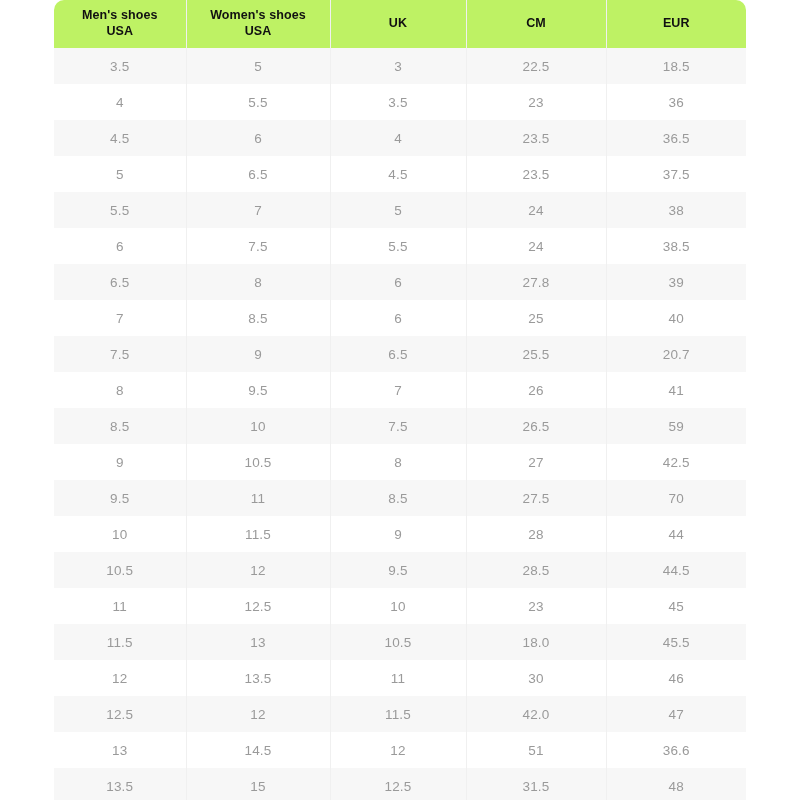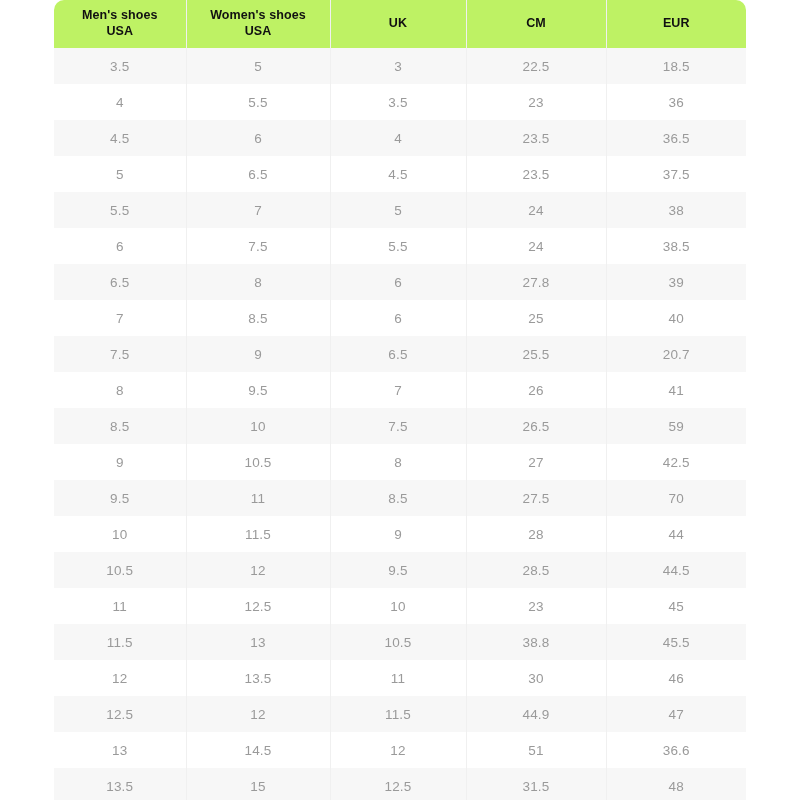--- a/index.html
+++ b/index.html
@@ -212,35 +212,35 @@
           <td>11</td>
           <td>12.5</td>
           <td>10</td>
           <td>23</td>
           <td>45</td>
         </tr>
         <tr class="row-odd">
           <td>11.5</td>
           <td>13</td>
           <td>10.5</td>
-          <td>38.8</td>
+          <td>18.0</td>
           <td>45.5</td>
         </tr>
         <tr class="row-even">
           <td>12</td>
           <td>13.5</td>
           <td>11</td>
           <td>30</td>
           <td>46</td>
         </tr>
         <tr class="row-odd">
           <td>12.5</td>
           <td>12</td>
           <td>11.5</td>
-          <td>44.9</td>
+          <td>42.0</td>
           <td>47</td>
         </tr>
         <tr class="row-even">
           <td>13</td>
           <td>14.5</td>
           <td>12</td>
           <td>51</td>
           <td>36.6</td>
         </tr>
         <tr class="row-odd">

